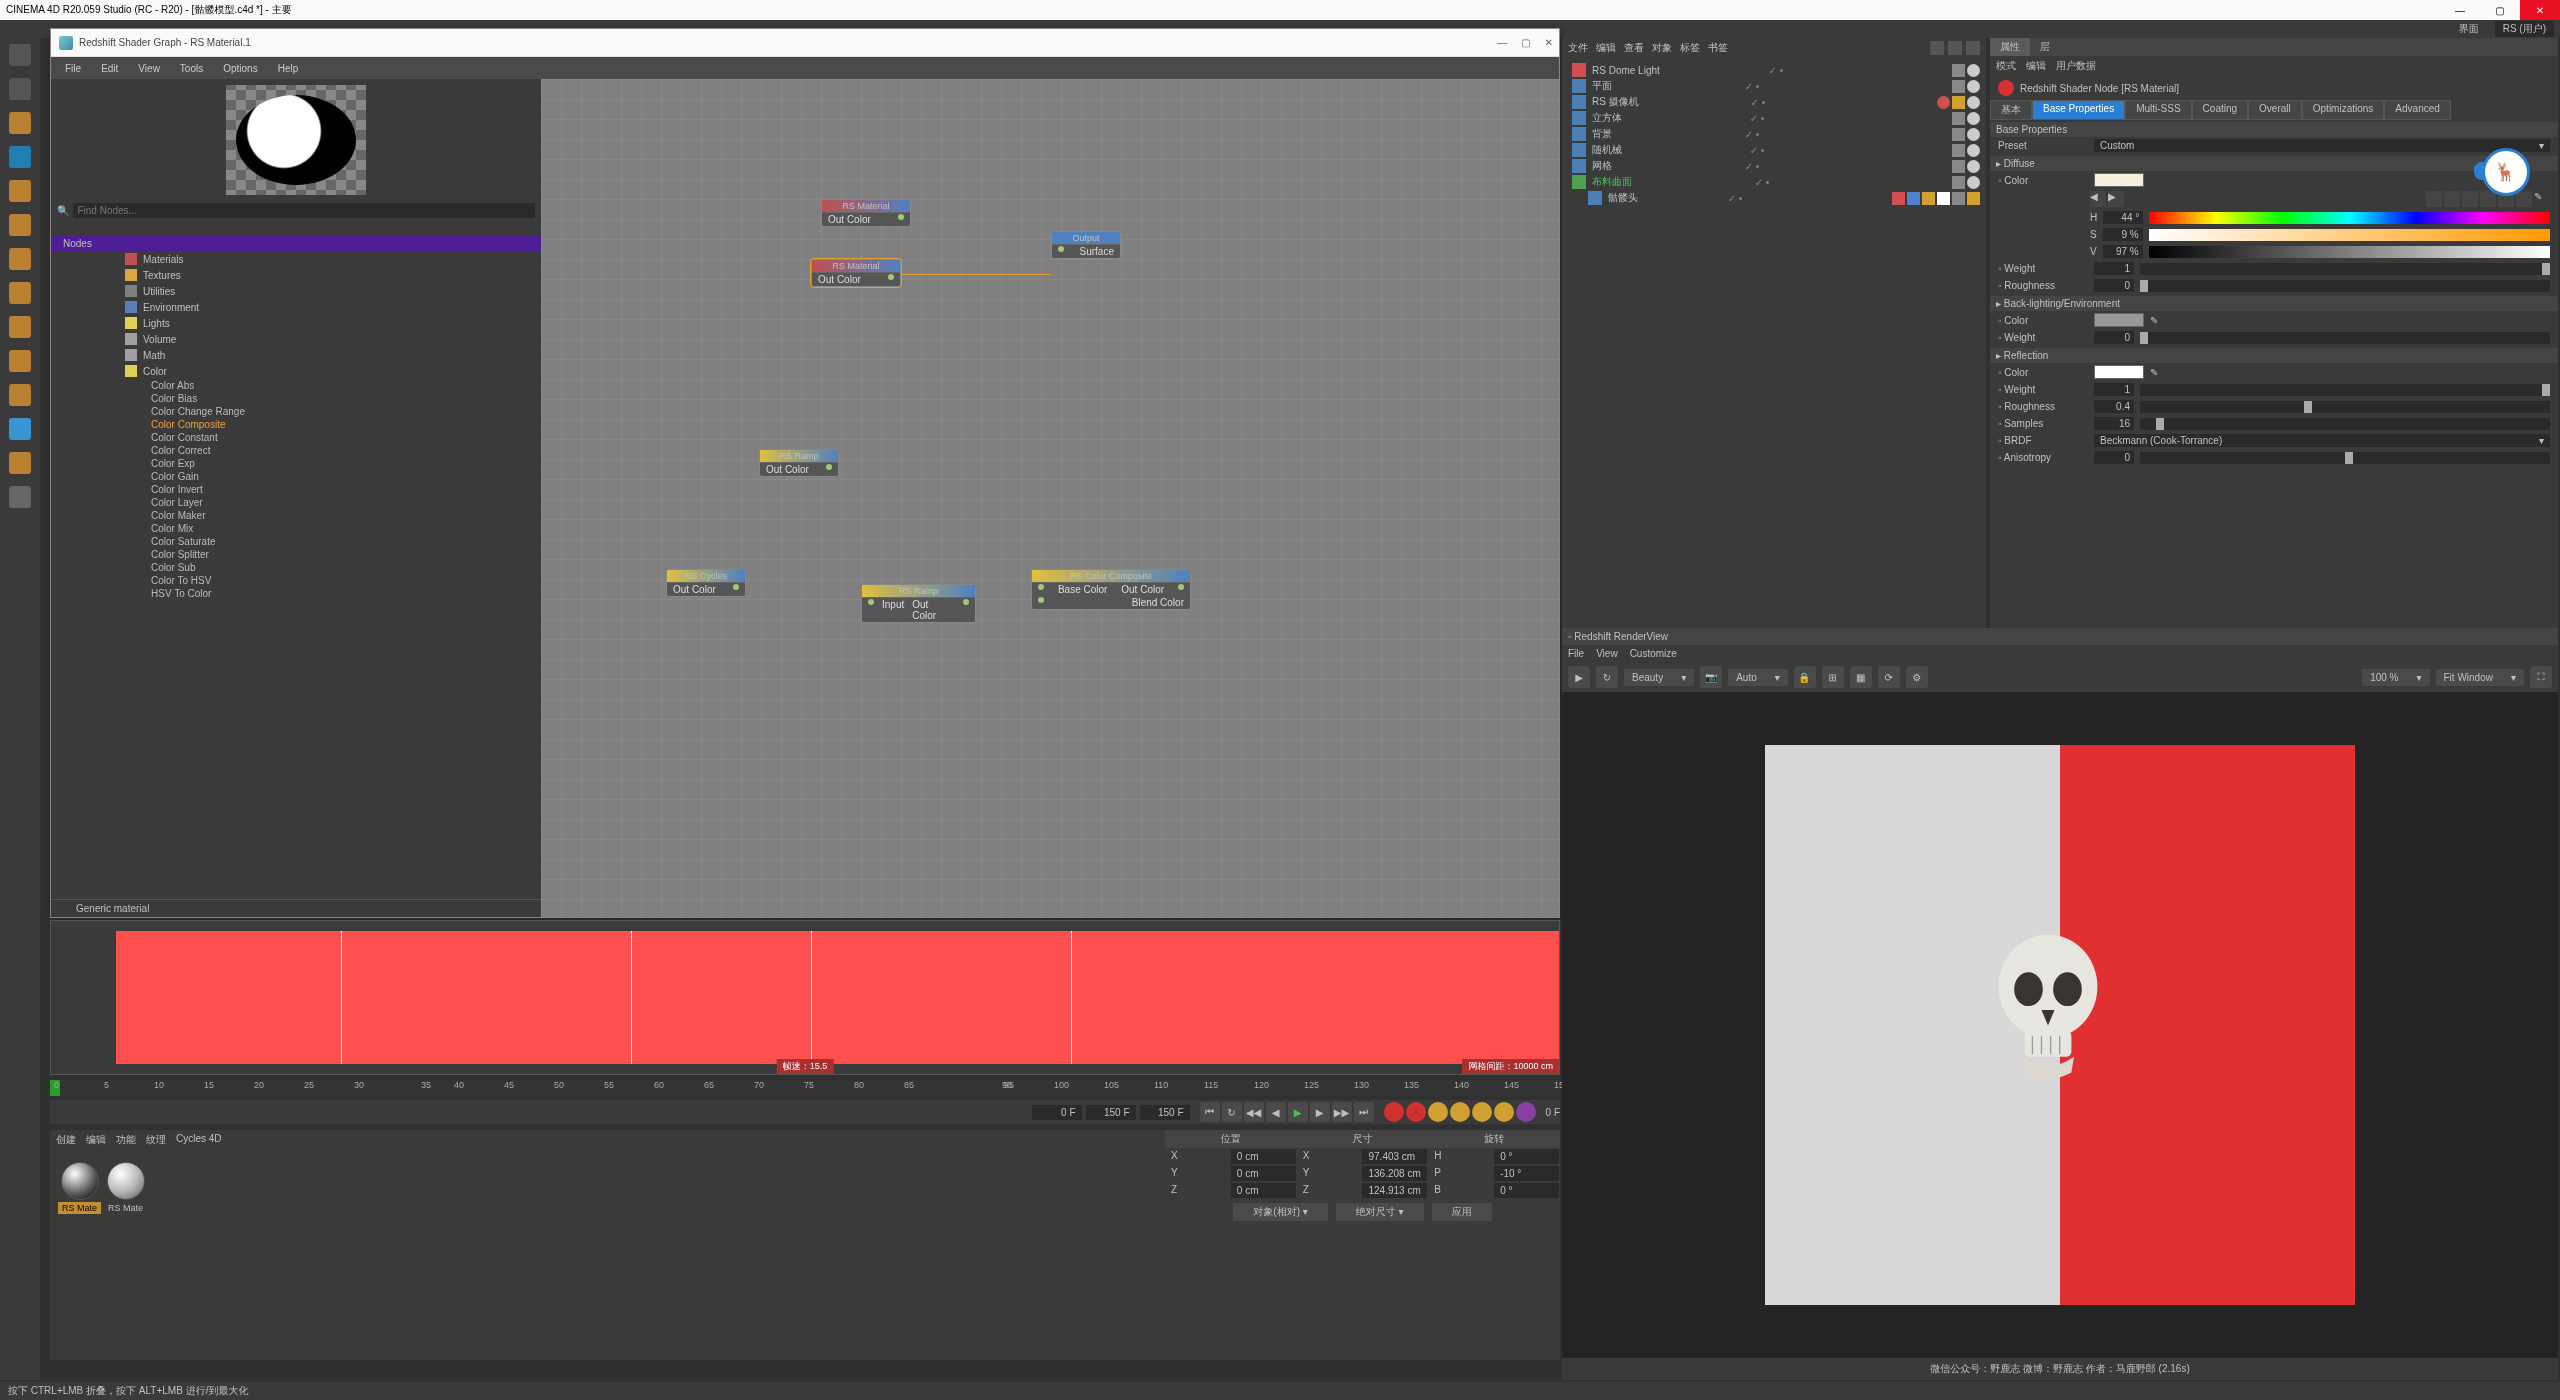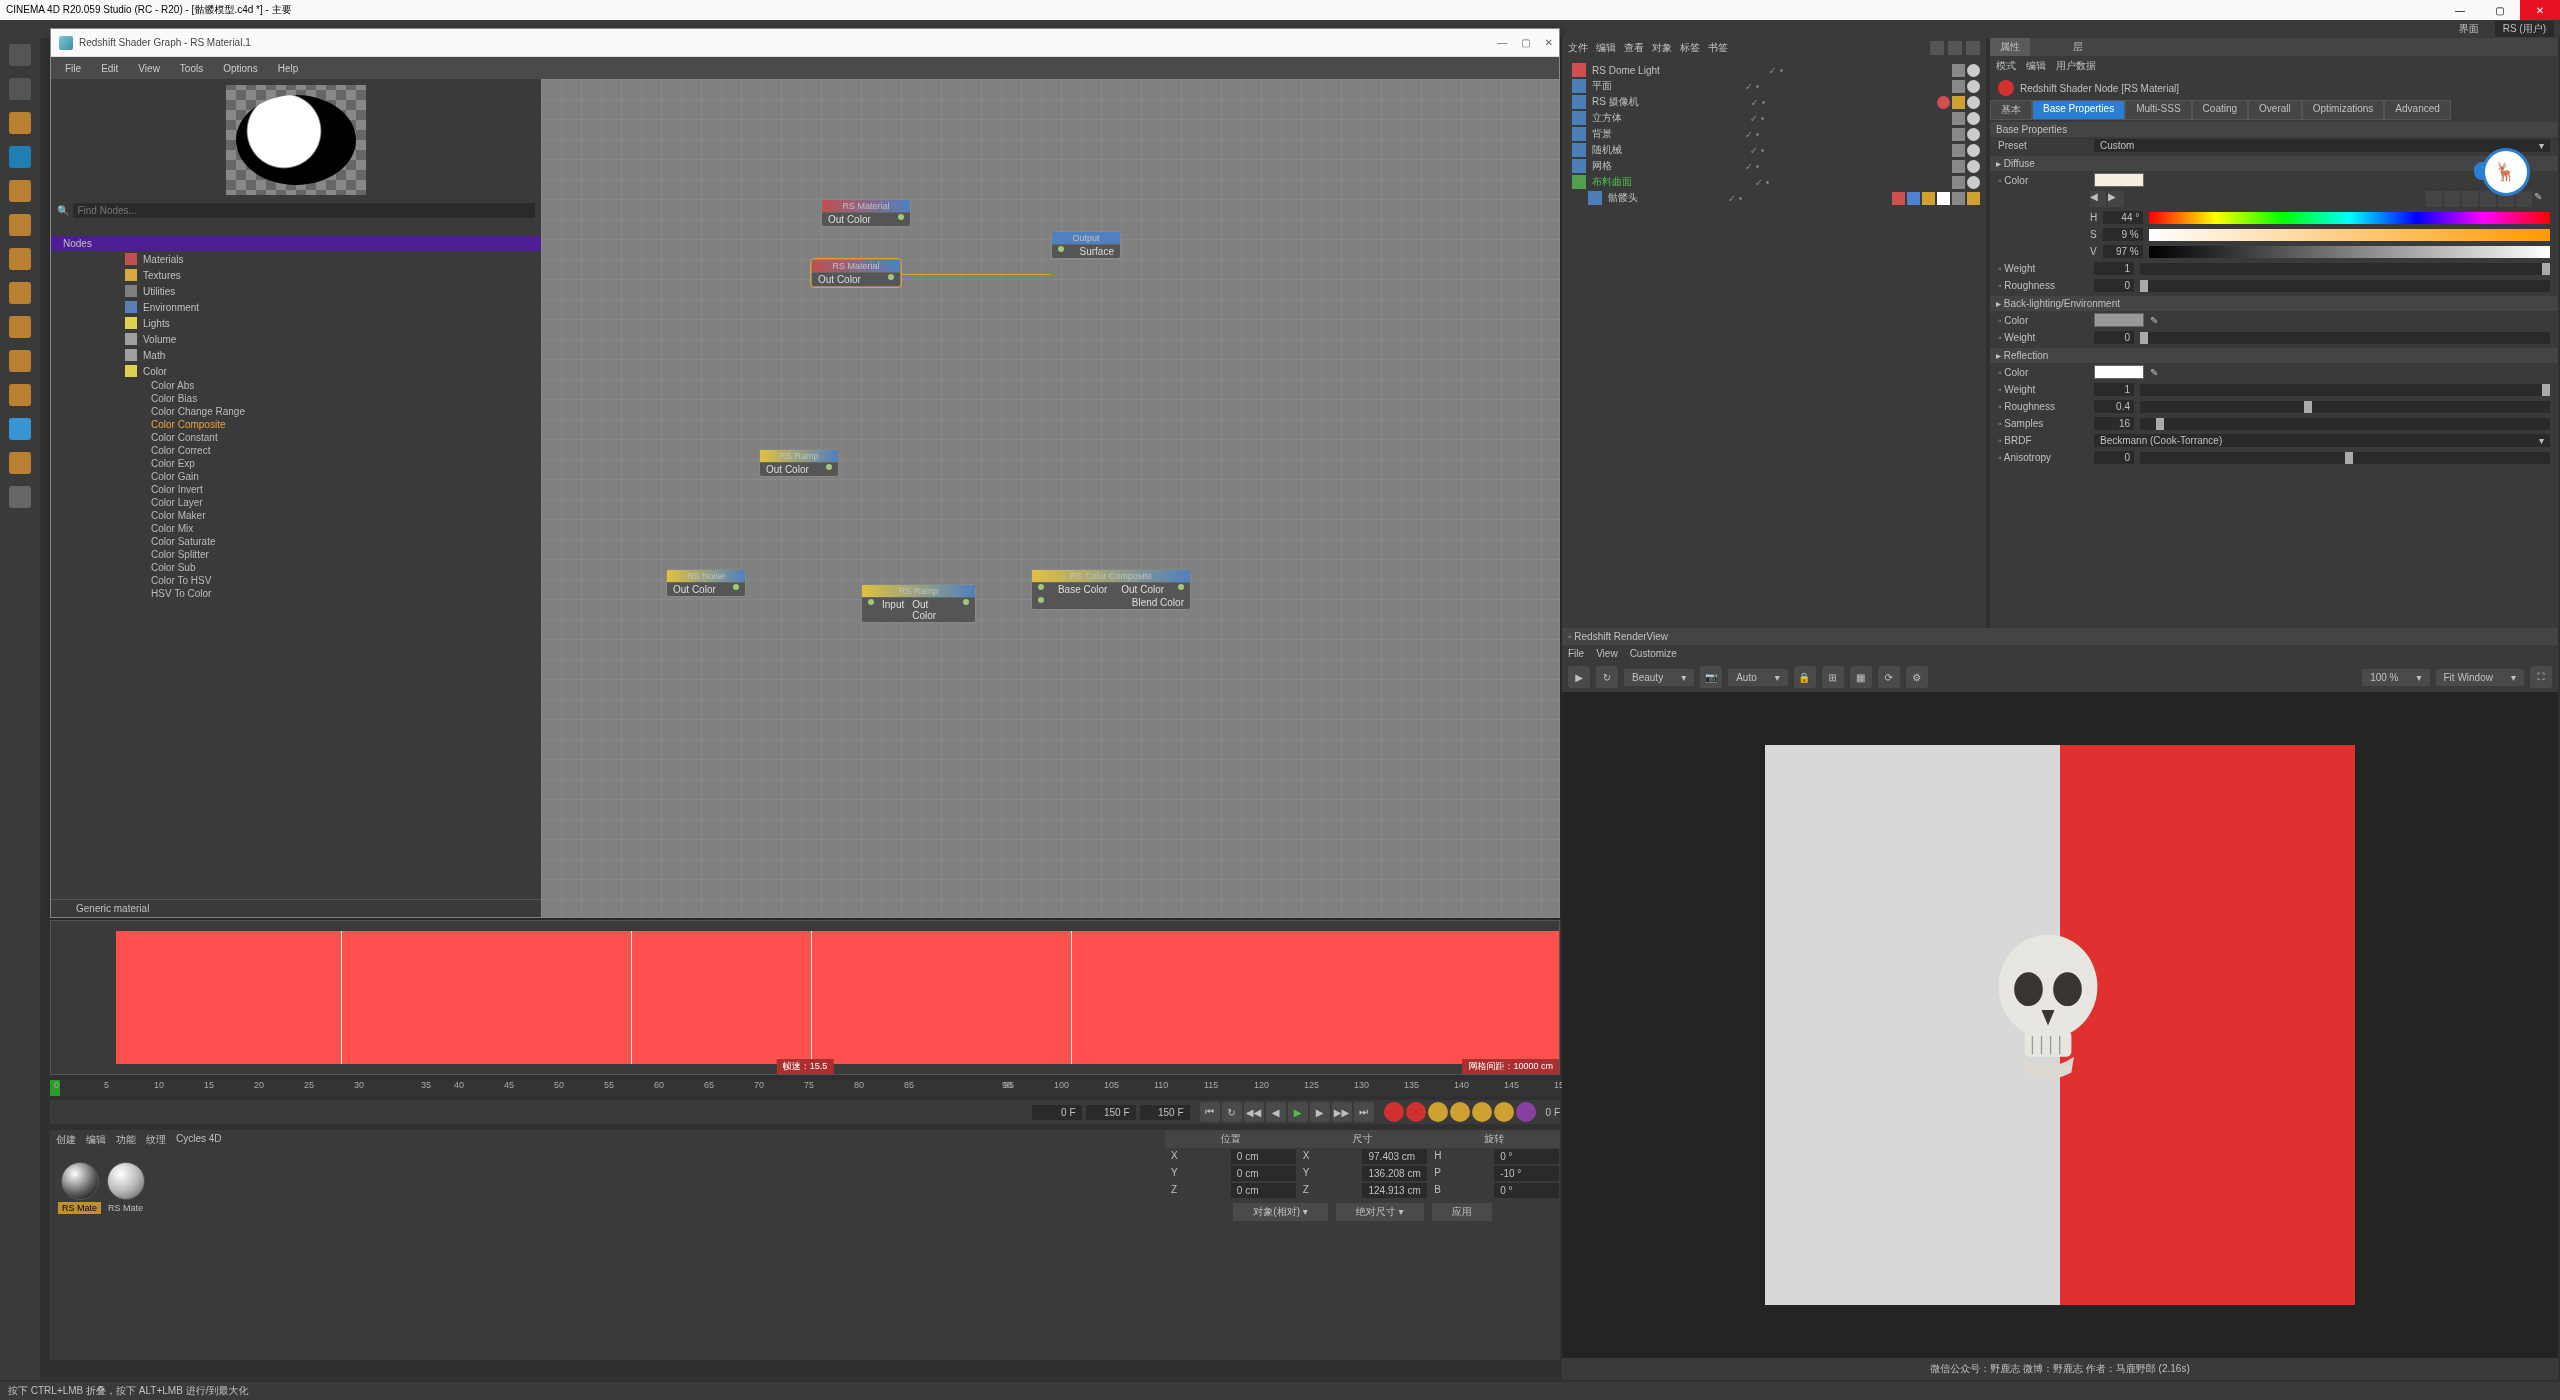--- a/index.html
+++ b/index.html
@@ -85,21 +85,21 @@
 .obj-panel .opmenu { display:flex; gap:8px; padding:3px 6px; background:#3a3a3a; }
 .obj-panel .opmenu .qicons { margin-left:auto; display:flex; gap:4px; }
 .obj-panel .opmenu .qicons div { width:14px; height:14px; background:#555; }
 .obj-panel .oplist { padding:4px 6px; }
 .obj-panel .oprow { display:flex; align-items:center; padding:1px 0; gap:6px; }
 .obj-panel .oprow .oicn { width:14px; height:14px; }
 .obj-panel .oprow .tags { margin-left:auto; display:flex; gap:2px; }
 .obj-panel .oprow .tags div { width:13px; height:13px; }
 
 .attr-panel { position:absolute; left:1990px; top:38px; right:2px; height:590px; background:#3a3a3a; }
-.attr-panel .aptab { display:flex; background:#444;gap:33px; }
+.attr-panel .aptab { display:flex; background:#444; }
 .attr-panel .aptab div { padding:2px 10px; }
 .attr-panel .aptab div.on { background:#5a5a5a; }
 .attr-panel .apmenu { display:flex; gap:10px; padding:3px 6px; }
 .attr-panel .apname { display:flex; align-items:center; gap:6px; padding:4px 8px; }
 .attr-panel .apname .rcirc { width:16px; height:16px; border-radius:50%; background:#d43030; }
 .attr-panel .tabs2 { display:flex; flex-wrap:wrap; }
 .attr-panel .tabs2 div { padding:2px 10px; background:#454545; border:1px solid #555; }
 .attr-panel .tabs2 div.on { background:#2a7fd4; color:#fff; }
 .attr-panel .sect-h { background:#444; padding:2px 6px; margin-top:2px; }
 .attr-panel .prow { display:flex; align-items:center; padding:2px 8px; gap:6px; }
@@ -301,21 +301,21 @@
       <div class="conn" style="left:360px;top:195px;width:150px"></div>
 
       <div class="gnode" style="left:218px;top:370px;width:80px">
         <div class="gnh" style="background:linear-gradient(90deg,#e0c040,#5080c0)">RS Ramp</div>
         <div class="gnr">
             <span>Out Color</span>
             <span class="port"></span>
           </div>
       </div>
       <div class="gnode" style="left:125px;top:490px;width:80px">
-        <div class="gnh" style="background:linear-gradient(90deg,#e0c040,#5080c0)">RS Noise</div>
+        <div class="gnh" style="background:linear-gradient(90deg,#e0c040,#5080c0)">RS Cycles</div>
         <div class="gnr">
             <span>Out Color</span>
             <span class="port"></span>
           </div>
       </div>
       <div class="gnode" style="left:320px;top:505px;width:115px">
         <div class="gnh" style="background:linear-gradient(90deg,#e0c040,#5080c0)">RS Ramp</div>
         <div class="gnr">
             <span class="port"></span>
             <span>Input</span>

